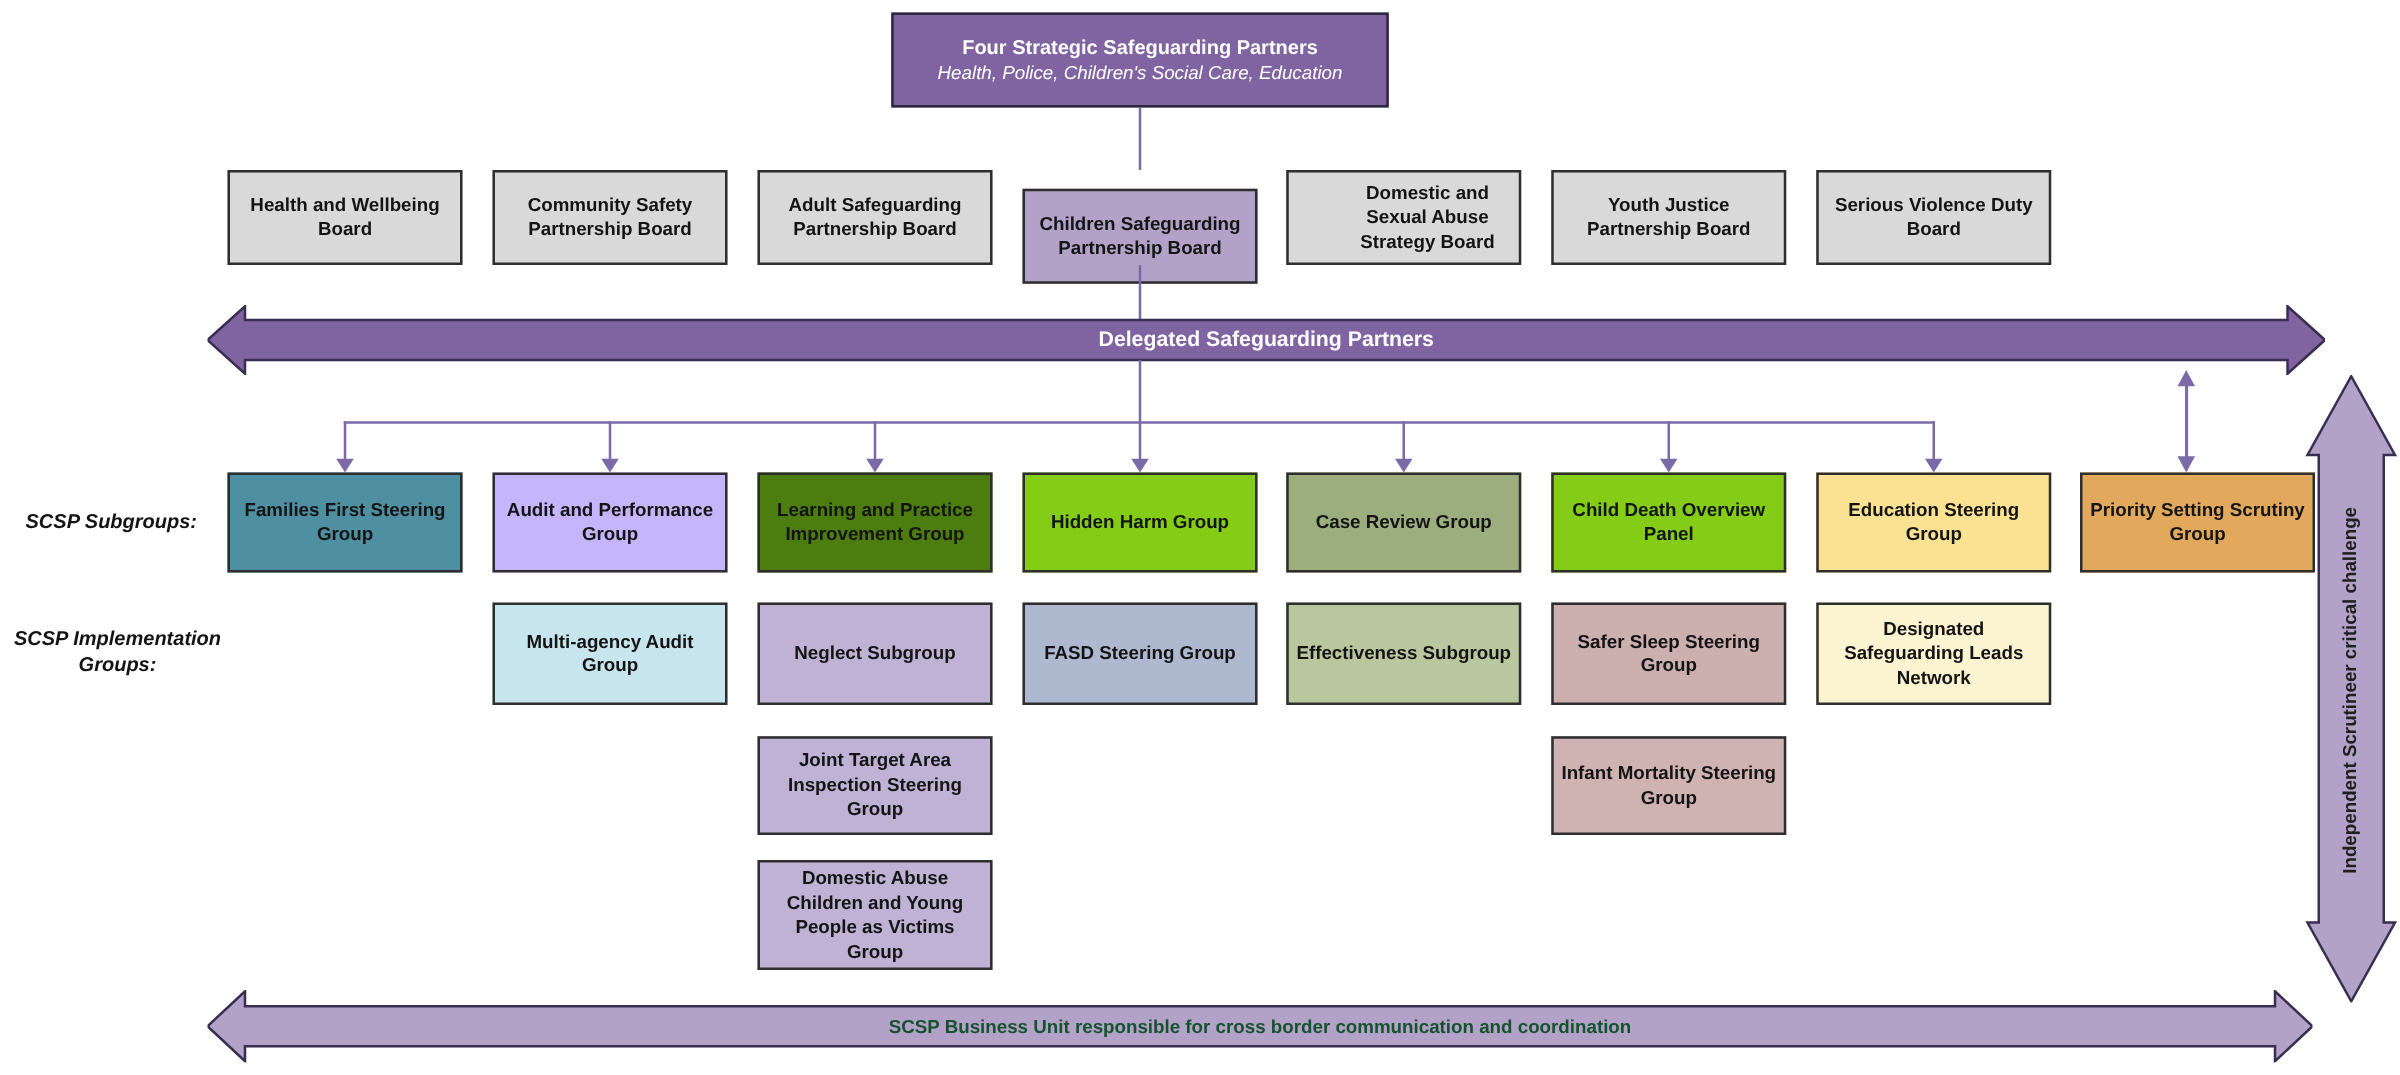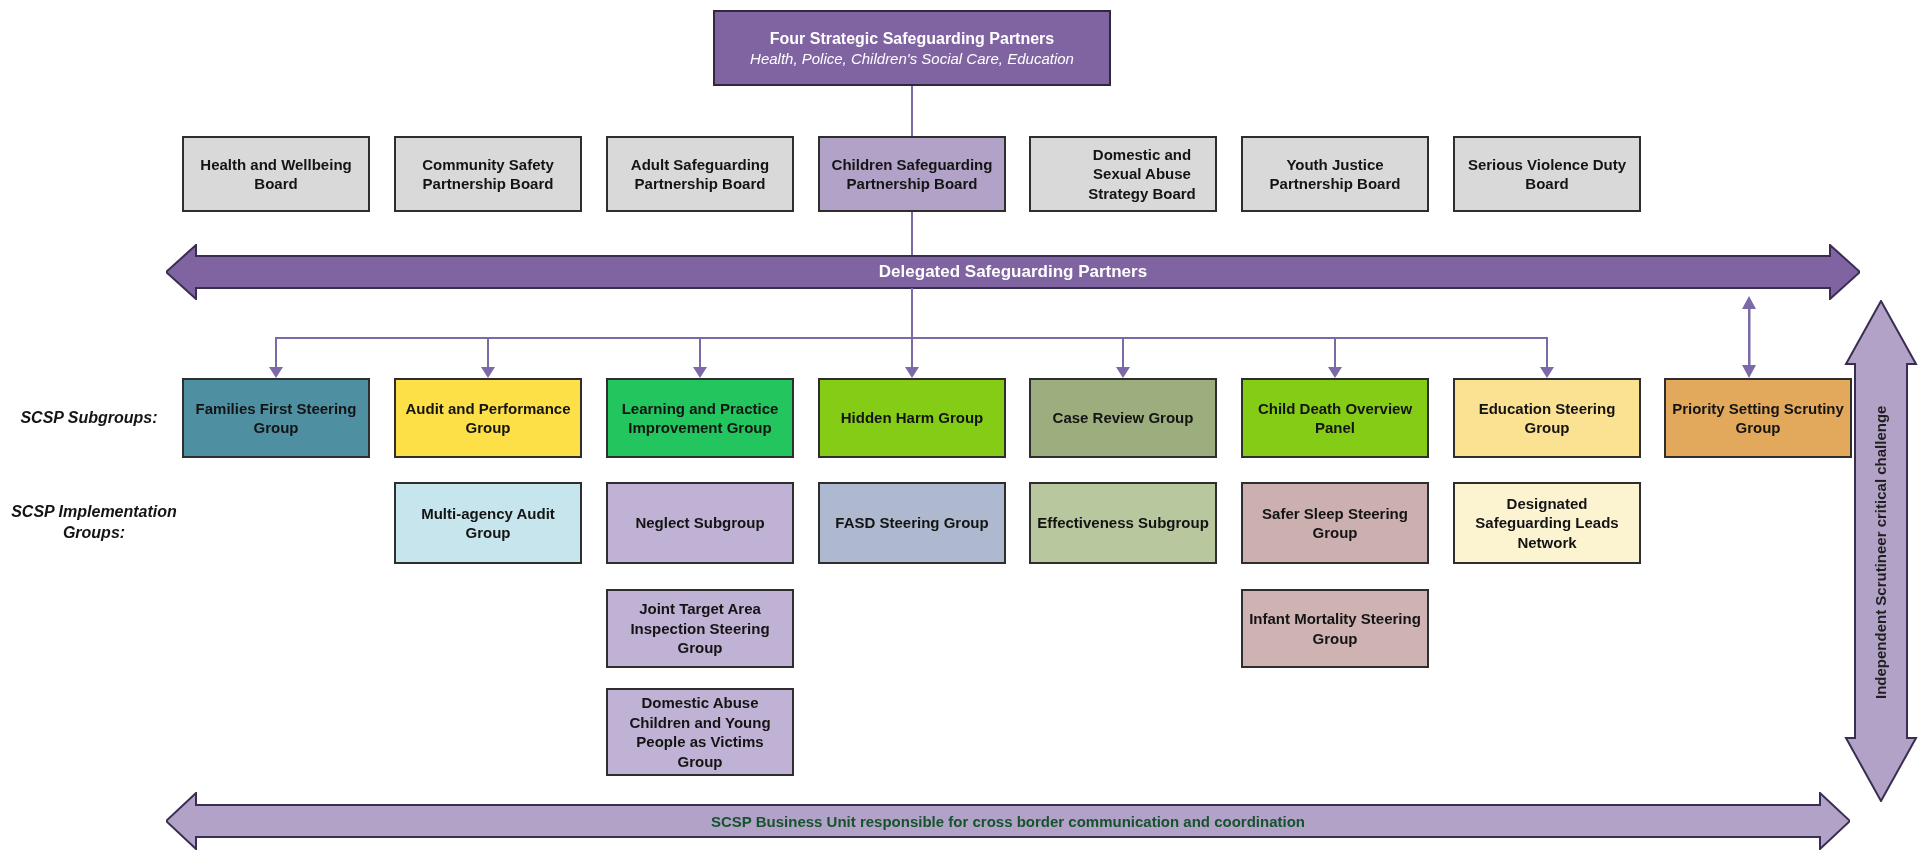--- a/index.html
+++ b/index.html
@@ -71,21 +71,21 @@
 
   <div class="box board c1" style="background-color: rgb(217, 217, 217);">
       <span>Health and Wellbeing Board</span>
     </div>
   <div class="box board c2" style="background-color: rgb(217, 217, 217);">
       <span>Community Safety Partnership Board</span>
     </div>
   <div class="box board c3" style="background-color: rgb(217, 217, 217);">
       <span>Adult Safeguarding Partnership Board</span>
     </div>
-  <div class="box board c4" style="background-color: rgb(179, 162, 199);">
+  <div class="box board c4" style="background-color: rgb(179, 162, 199); margin-top: 15px;">
       <span>Children Safeguarding Partnership Board</span>
     </div>
   <div class="box board c5" style="background-color: rgb(217, 217, 217); padding-left: 44px;">
       <span>Domestic and Sexual Abuse Strategy Board</span>
     </div>
   <div class="box board c6" style="background-color: rgb(217, 217, 217);">
       <span>Youth Justice Partnership Board</span>
     </div>
   <div class="box board c7" style="background-color: rgb(217, 217, 217);">
       <span>Serious Violence Duty Board</span>
@@ -119,24 +119,24 @@
     <rect x="7" y="11" width="2.5" height="60" fill="#7C6AA8"></rect>
     <polygon points="8,82 15,69 1,69" fill="#7C6AA8"></polygon>
   </svg>
 
   <div class="side-label" style="left:10px;top:378px;width:158px;height:80px">SCSP Subgroups:</div>
   <div class="side-label" style="left:10px;top:482px;width:168px;height:82px">SCSP Implementation Groups:</div>
 
   <div class="box sub c1" style="background-color: rgb(78, 143, 162);">
       <span>Families First Steering Group</span>
     </div>
-  <div class="box sub c2" style="background-color: #fde047;">
+  <div class="box sub c2" style="background-color: #c4b5fd;">
       <span>Audit and Performance Group</span>
     </div>
-  <div class="box sub c3" style="background-color: #22c55e;">
+  <div class="box sub c3" style="background-color: #4d7c0f;">
       <span>Learning and Practice Improvement Group</span>
     </div>
   <div class="box sub c4" style="background-color: #84cc16;">
       <span>Hidden Harm Group</span>
     </div>
   <div class="box sub c5" style="background-color: rgb(156, 174, 125);">
       <span>Case Review Group</span>
     </div>
   <div class="box sub c6" style="background-color: #84cc16; justify-content: center;">
       <span>Child Death Overview Panel</span>

